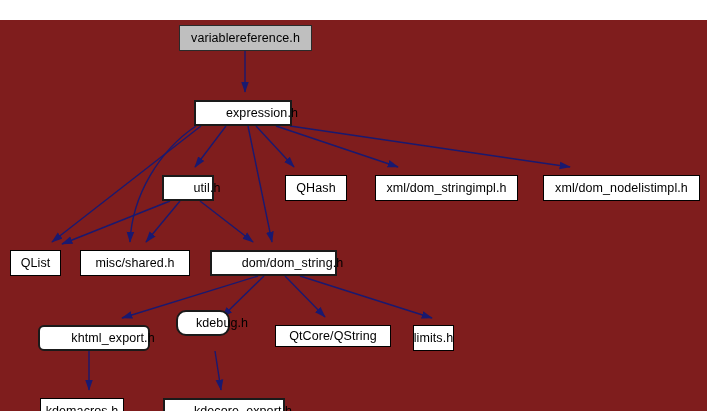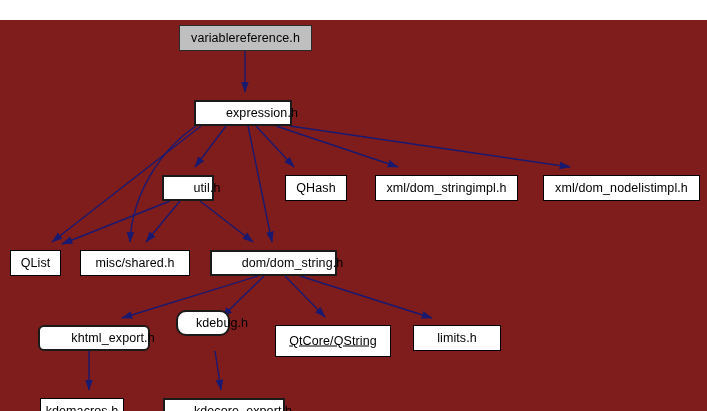--- a/index.html
+++ b/index.html
@@ -124,25 +124,25 @@
   </div>
 
   <div class="node solid" style="left:38px;top:305px;width:112px;height:26px;border-radius:6px;">
     <span class="node-label">khtml_export.h</span>
   </div>
 
   <div class="node solid" style="left:176px;top:290px;width:54px;height:26px;border-radius:10px;">
     <span class="node-label">kdebug.h</span>
   </div>
 
-  <div class="node" style="left:275px;top:305px;width:116px;height:32px;text-decoration:underline;">
+  <div class="node" style="left:275px;top:305px;width:116px;height:22px;">
     <span class="node-label">QtCore/QString</span>
   </div>
 
-  <div class="node" style="left:413px;top:305px;width:88px;height:26px;">
+  <div class="node" style="left:413px;top:305px;width:41px;height:26px;">
     <span class="node-label">limits.h</span>
   </div>
 
   <div class="node" style="left:40px;top:378px;width:84px;height:26px;">
     <span class="node-label">kdemacros.h</span>
   </div>
 
   <div class="node solid" style="left:163px;top:378px;width:122px;height:26px;">
     <span class="node-label">kdecore_export.h</span>
   </div>

